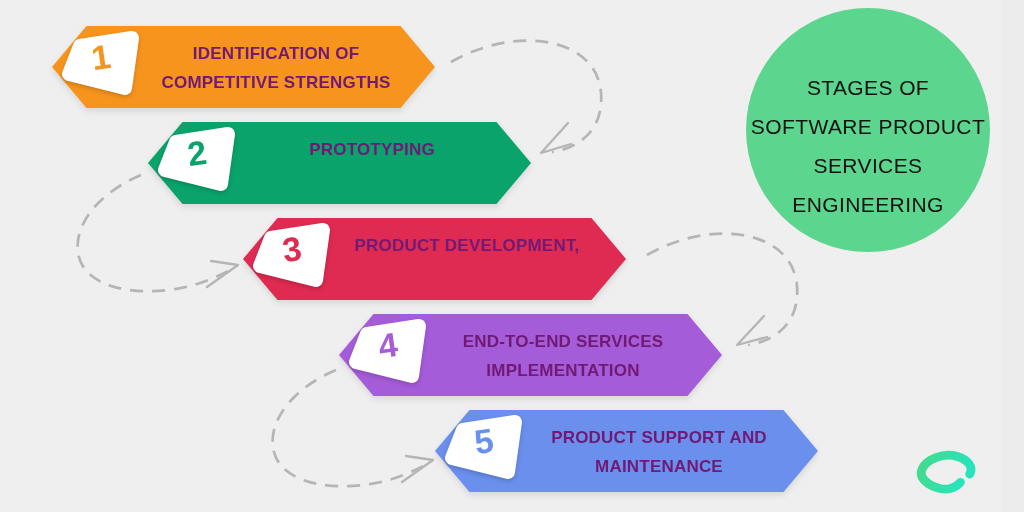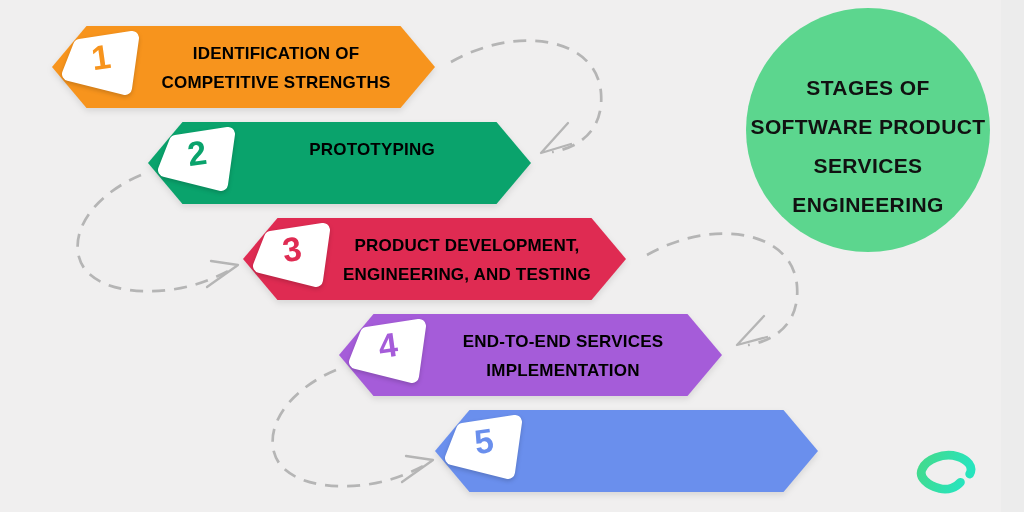--- a/index.html
+++ b/index.html
@@ -50,33 +50,33 @@
   .num{
     position:absolute;left:20px;top:12px;width:58px;
     text-align:center;
     font-size:34px;font-weight:bold;
     transform:rotate(-8deg);
   }
   .lines{
     position:absolute;left:94px;top:13px;width:260px;
     text-align:center;
     font-size:17px;font-weight:bold;line-height:29px;
-    color:#000000;letter-spacing:0.2px;
+    color:#701a75;letter-spacing:0.2px;
     white-space:nowrap;
   }
   
   .title-circle{
     position:absolute;left:746px;top:8px;width:244px;height:244px;
     border-radius:50%;
     display:flex;align-items:center;justify-content:center;
   }
   .title-lines{
     transform:translateY(16px);
     text-align:center;
-    font-size:21px;font-weight:bold;line-height:39px;
+    font-size:21px;font-weight:normal;line-height:39px;
     color:#111;letter-spacing:0.4px;
     white-space:nowrap;
   }
   
   .logo{
     position:absolute;left:915px;top:447px;width:64px;height:52px;
   }
 </style>
 </head>
 <body>
@@ -119,21 +119,20 @@
   </div>
 
   <div class="banner" style="left:243px;top:218px">
     <div class="banner-shape" style="background: rgb(223, 43, 82);"></div>
     <svg class="tag" viewBox="0 0 92 82">
       <path d="M 26,20 L 78,12 L 71,62 L 15,48 Z" fill="#ffffff" stroke="#ffffff" stroke-width="14" stroke-linejoin="round"></path>
     </svg>
     <span class="num" style="color: rgb(223, 43, 82);">3</span>
     <div class="lines">
       <div>PRODUCT DEVELOPMENT,</div>
-      <div>ENGINEERING, AND TESTING</div>
     </div>
   </div>
 
   <div class="banner" style="left:339px;top:314px">
     <div class="banner-shape" style="background: rgb(165, 92, 217);"></div>
     <svg class="tag" viewBox="0 0 92 82">
       <path d="M 26,20 L 78,12 L 71,62 L 15,48 Z" fill="#ffffff" stroke="#ffffff" stroke-width="14" stroke-linejoin="round"></path>
     </svg>
     <span class="num" style="color: rgb(165, 92, 217);">4</span>
     <div class="lines">
@@ -141,20 +140,24 @@
       <div>IMPLEMENTATION</div>
     </div>
   </div>
 
   <div class="banner" style="left:435px;top:410px">
     <div class="banner-shape" style="background: rgb(106, 143, 237);"></div>
     <svg class="tag" viewBox="0 0 92 82">
       <path d="M 26,20 L 78,12 L 71,62 L 15,48 Z" fill="#ffffff" stroke="#ffffff" stroke-width="14" stroke-linejoin="round"></path>
     </svg>
     <span class="num" style="color: rgb(106, 143, 237);">5</span>
+    <div class="lines">
+      <div>PRODUCT SUPPORT AND</div>
+      <div>MAINTENANCE</div>
+    </div>
   </div>
 
   <div class="title-circle" style="background: rgb(92, 214, 142);">
     <div class="title-lines">
       <div>STAGES OF</div>
       <div>SOFTWARE PRODUCT</div>
       <div>SERVICES</div>
       <div>ENGINEERING</div>
     </div>
   </div>

